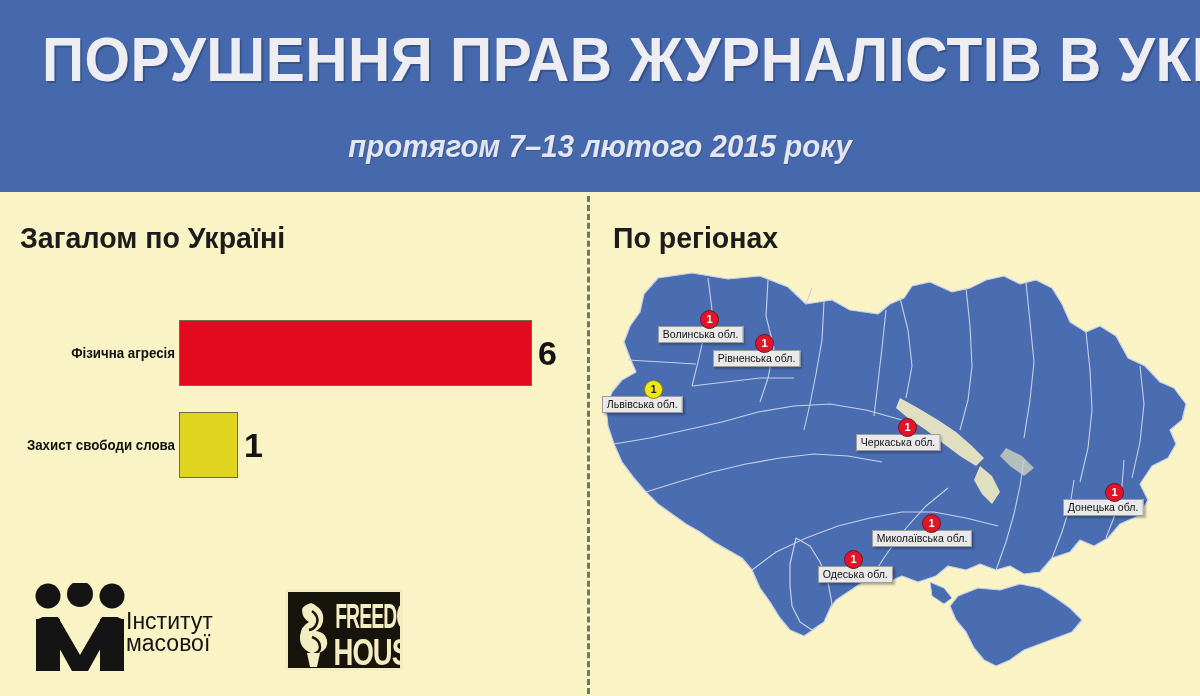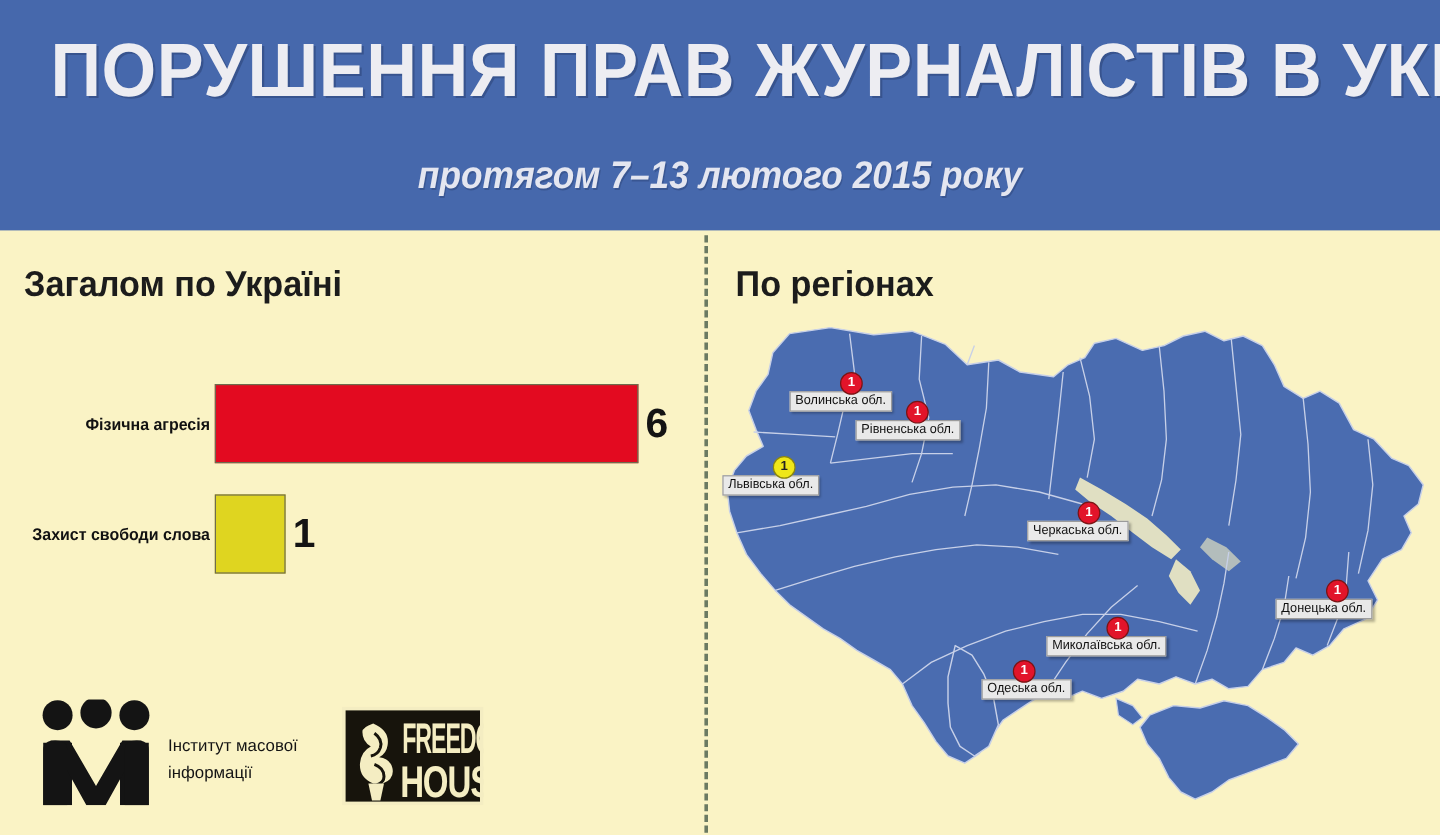--- a/index.html
+++ b/index.html
@@ -104,22 +104,22 @@
   #bar-freedom-value { left: 245px; top: 426px; }
 
   
   #imi-logo {
     position: absolute;
     left: 32px; top: 583px;
     width: 96px; height: 88px;
   }
   #imi-text {
     position: absolute;
-    left: 140px; top: 610px;
-    font-size: 14px;
+    left: 126px; top: 610px;
+    font-size: 23px;
     line-height: 22px;
     color: #141414;
     width: 160px;
   }
   #fh-logo {
     position: absolute;
     left: 285px; top: 589px;
     width: 118px; height: 82px;
   }
 
@@ -197,21 +197,20 @@
     <circle cx="48" cy="11" r="13" fill="#141414"></circle>
     <circle cx="80" cy="13" r="12.5" fill="#141414"></circle>
     <path d="M4 36 h24 v52 h-24 z" fill="#141414" rx="6"></path>
     <path d="M68 36 h24 v52 h-24 z" fill="#141414"></path>
     <path d="M26 34 L48 72 L70 34 L86 34 L56 88 L40 88 L10 34 Z" fill="#141414"></path>
     <path d="M4 42 q0 -8 10 -8 q10 0 10 8 v46 h-20 z" fill="#141414"></path>
     <path d="M72 42 q0 -8 10 -8 q10 0 10 8 v46 h-20 z" fill="#141414"></path>
   </svg>
   <div id="imi-text">
     <div>Інститут масової</div>
-    <div>інформації</div>
   </div>
 
   <svg id="fh-logo" viewBox="0 0 118 82">
     <rect x="0" y="0" width="118" height="82" fill="#F4EDC2"></rect>
     <rect x="3" y="3" width="112" height="76" fill="#17140C"></rect>
 
     <path d="M26 14 q14 6 12 18 q-1 7 -7 10 q9 1 11 9 q2 9 -8 13 h-8 q-12 -5 -11 -17 q1 -10 9 -14 q-7 -4 -7 -12 q0 -4 9 -7 z" fill="#F4EDC2"></path>
     <path d="M27 22 q7 5 5 12 q-2 6 -8 7" fill="none" stroke="#17140C" stroke-width="2.5"></path>
     <path d="M27 48 q8 3 8 10 q0 5 -6 7" fill="none" stroke="#17140C" stroke-width="2.5"></path>
 

